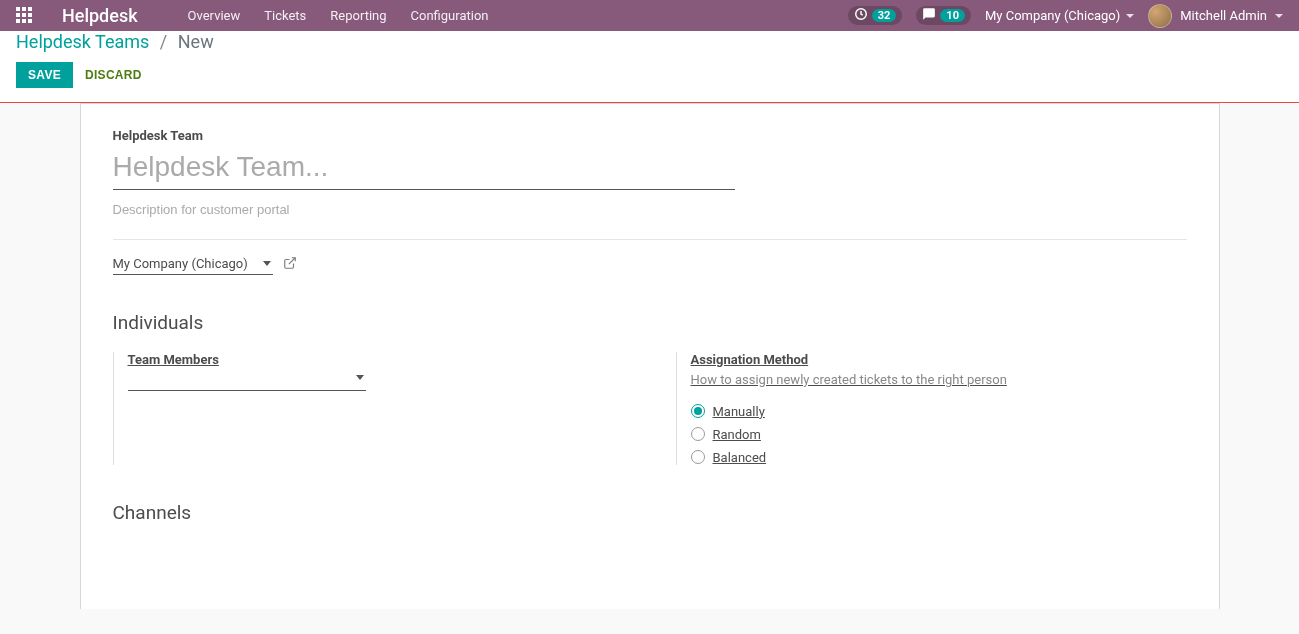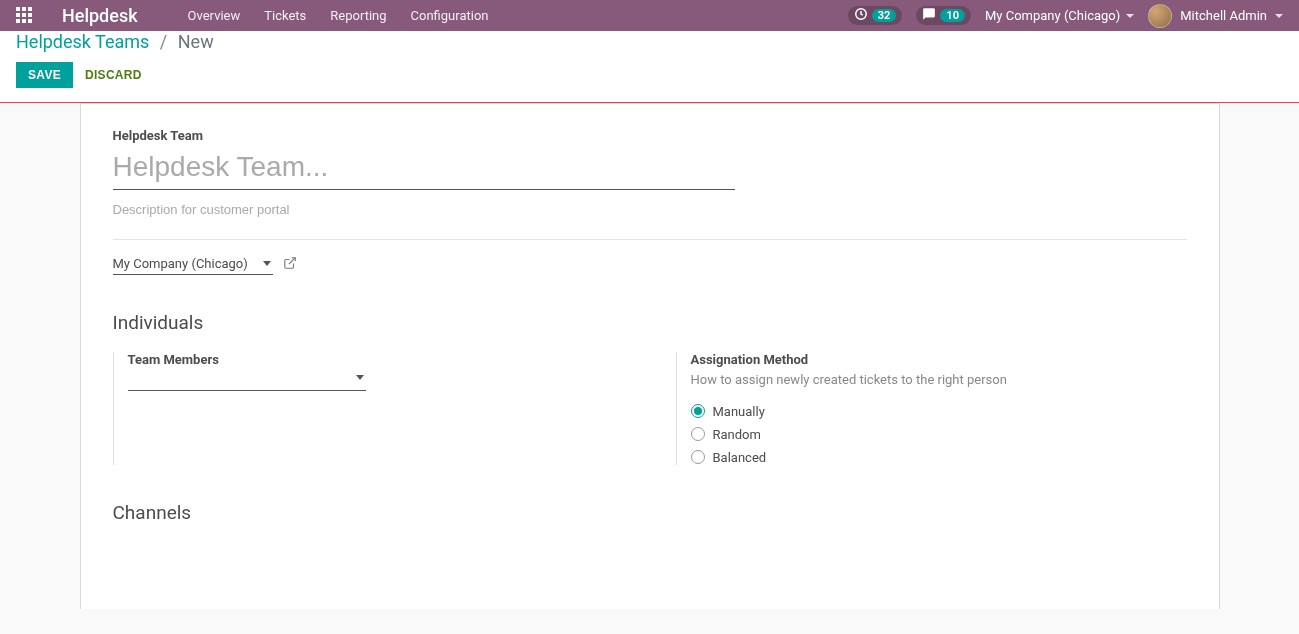--- a/index.html
+++ b/index.html
@@ -50,21 +50,21 @@
   .hr-sep { border: none; border-top: 1px solid #e5e5e5; margin: 18px 0 14px; }
   
   .company-row { display: flex; align-items: center; gap: 10px; }
   .select-underline { border: none; border-bottom: 1px solid #555; padding: 2px 18px 3px 0; font-size: 13px; cursor: pointer; position: relative; display: inline-flex; align-items: center; min-width: 160px; }
   .select-underline .sel-caret { position: absolute; right: 2px; width: 0; height: 0; border-left: 4px solid transparent; border-right: 4px solid transparent; border-top: 5px solid #555; }
   .ext-link-icon { color: #7c7c7c; cursor: pointer; }
   .ext-link-icon svg { width: 14px; height: 14px; }
   
   .section-title { font-size: 19px; font-weight: 400; color: #4c4c4c; margin: 36px 0 18px; }
   
-  .two-col { display: flex; gap: 52px; }
+  .two-col { display: flex; gap: 52px; text-decoration: underline; }
   .col { flex: 1; border-left: 1px solid #ddd; padding-left: 14px; }
   .sub-label { font-weight: 700; font-size: 13px; color: #4c4c4c; }
   .help-text { color: #888; font-size: 13px; line-height: 1.45; margin-top: 4px; margin-bottom: 14px; }
   
   .m2m-input-wrap { position: relative; width: 238px; }
   .m2m-input { width: 100%; border: none; border-bottom: 1px solid #555; padding: 4px 18px 4px 0; font-size: 13px; outline: none; background: transparent; }
   .m2m-caret { position: absolute; right: 2px; top: 8px; width: 0; height: 0; border-left: 4px solid transparent; border-right: 4px solid transparent; border-top: 5px solid #555; pointer-events: none; }
   
   .radio-group { display: flex; flex-direction: column; gap: 8px; }
   .radio-row { display: flex; align-items: center; gap: 8px; cursor: pointer; font-size: 13px; }

